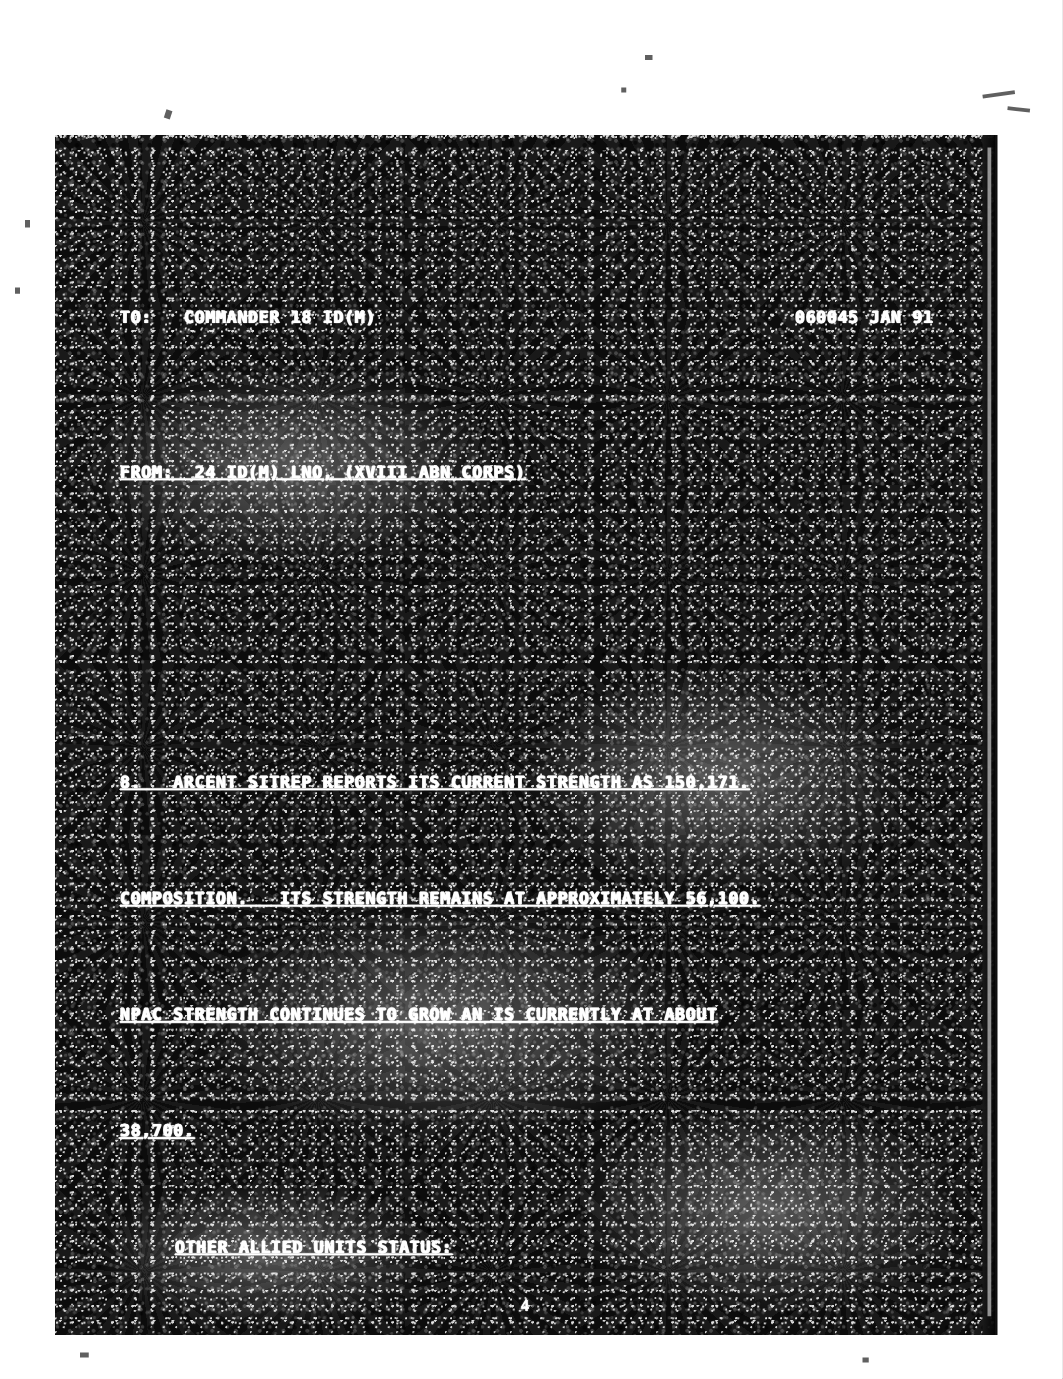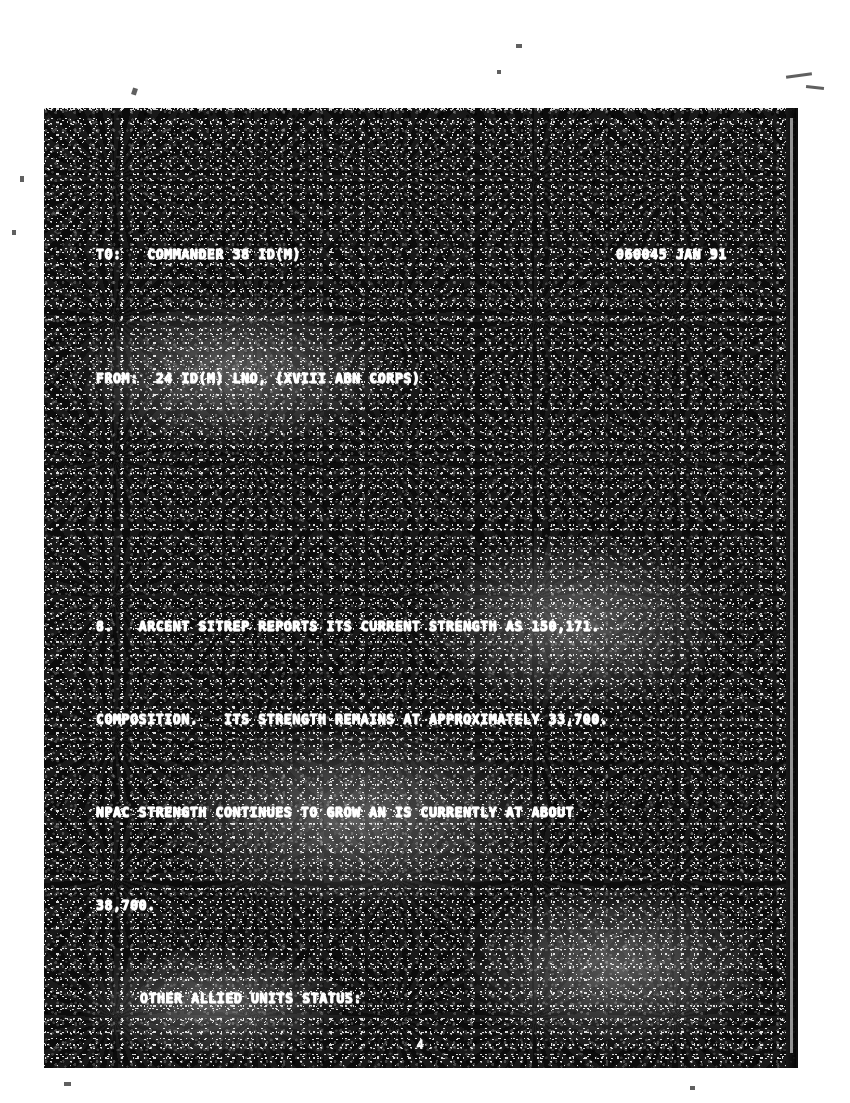--- a/index.html
+++ b/index.html
@@ -133,35 +133,36 @@
       -0.6px 0 0 rgba(255,255,255,0.85),
        0 0.6px 0 rgba(255,255,255,0.6),
        0 -0.6px 0 rgba(255,255,255,0.6);
     white-space: pre;
   }
 
   .line {
     position: relative;
     height: 31px;
     white-space: pre;
+    text-decoration: underline;
   }
   .line.blank { height: 31px; }
   .indent-1 { padding-left: 44px; }
 
   .hdr-row {
     position: relative;
     height: 31px;
   }
   .hdr-to {
     position: absolute;
     left: 0; top: 0;
   }
   .hdr-dtg {
     position: absolute;
-    left: 520px; top: 0;
+    left: 540px; top: 0;
   }
 
   .page-num {
     position: absolute;
     left: 0;
     top: 930px;
     width: 752px;
     text-align: center;
     color: #ffffff;
     font-family: "DejaVu Sans Mono", "Liberation Mono", monospace;
@@ -191,30 +192,30 @@
 
     <div class="wash" style="left:30px; top:190px; width:320px; height:150px;"></div>
     <div class="wash" style="left:380px; top:430px; width:300px; height:170px;"></div>
     <div class="wash" style="left:120px; top:620px; width:380px; height:180px;"></div>
     <div class="wash" style="left:420px; top:780px; width:300px; height:160px;"></div>
     <div class="wash" style="left:40px; top:840px; width:260px; height:110px;"></div>
 
     <div class="doc-text">
 
       <div class="hdr-row">
-        <span class="hdr-to">TO:   COMMANDER 38 ID(M)</span>
+        <span class="hdr-to">TO:   COMMANDER 18 ID(M)</span>
         <span class="hdr-dtg">060045 JAN 91</span>
       </div>
 
       <div class="line">FROM:  24 ID(M) LNO, (XVIII ABN CORPS)</div>
 
       <div class="line blank"></div>
 
       <div class="line">8.   ARCENT SITREP REPORTS ITS CURRENT STRENGTH AS 150,171.</div>
-      <div class="line">COMPOSITION.   ITS STRENGTH REMAINS AT APPROXIMATELY 33,700.</div>
+      <div class="line">COMPOSITION.   ITS STRENGTH REMAINS AT APPROXIMATELY 56,100.</div>
       <div class="line">NPAC STRENGTH CONTINUES TO GROW AN IS CURRENTLY AT ABOUT</div>
       <div class="line">38,700.</div>
       <div class="line indent-1">OTHER ALLIED UNITS STATUS:</div>
       
       
       
       
       
       
       

